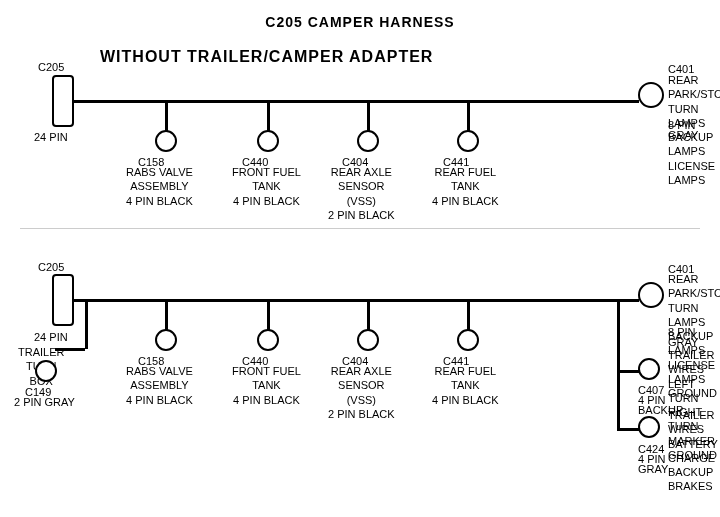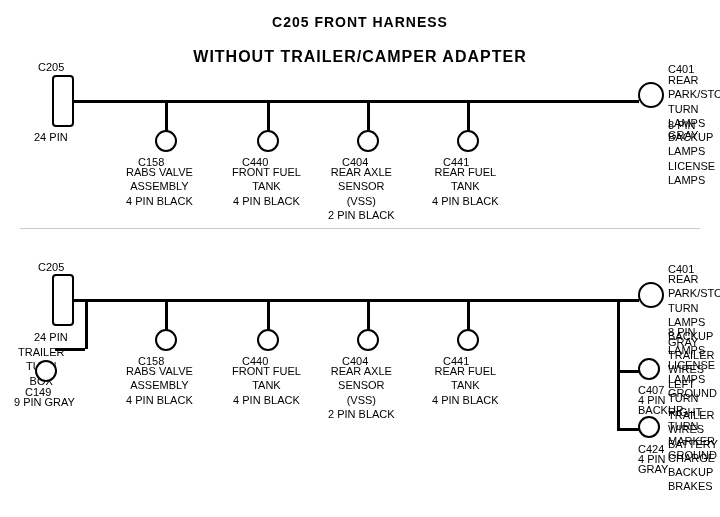--- a/index.html
+++ b/index.html
@@ -24,21 +24,20 @@
     .diagram-container {
       position: relative;
       width: 720px;
       height: 500px;
     }
 
     
     .section-label {
       font-size: 16px;
       font-weight: bold;
-      text-align: center;
       letter-spacing: 1px;
     }
 
     
     .connector {
       position: absolute;
       border-radius: 50%;
       border: 2px solid #000;
       background: #fff;
     }
@@ -75,21 +74,21 @@
 
     .label-left {
       text-align: left;
     }
   </style>
 </head>
 <body>
 
 <div class="diagram-container">
 
-  <div class="page-title" style="position:absolute; top:6px; left:0; width:720px;">C205 FRONT HARNESS</div>
+  <div class="page-title" style="position:absolute; top:6px; left:0; width:720px;">C205 CAMPER HARNESS</div>
 
   <div class="section-label" style="position:absolute; top:48px; left:100px; width:520px;">WITHOUT TRAILER/CAMPER ADAPTER</div>
 
   <div class="rect-connector" style="left:52px; top:75px; width:22px; height:52px;"></div>
   <div class="label" style="left:38px; top:60px;">C205</div>
   <div class="label" style="left:34px; top:130px;">24 PIN</div>
 
   <div class="h-line" style="left:74px; top:100px; width:565px;"></div>
 
   <div class="connector" style="left:638px; top:82px; width:26px; height:26px;"></div>
@@ -140,21 +139,21 @@
   <div class="h-line" style="left:74px; top:299px; width:565px;"></div>
 
   <div class="label" style="left:18px; top:345px; white-space:pre-line;">TRAILER
 TURN
 BOX</div>
 
   <div class="v-line" style="left:85px; top:299px; height:50px;"></div>
   <div class="h-line" style="left:55px; top:348px; width:30px;"></div>
   <div class="connector" style="left:35px; top:360px; width:22px; height:22px;"></div>
   <div class="label" style="left:25px; top:385px;">C149</div>
-  <div class="label" style="left:14px; top:395px;">9 PIN GRAY</div>
+  <div class="label" style="left:14px; top:395px;">2 PIN GRAY</div>
 
   <div class="connector" style="left:638px; top:282px; width:26px; height:26px;"></div>
   <div class="label label-left" style="left:668px; top:262px;">C401</div>
   <div class="label label-left" style="left:668px; top:272px; white-space:pre-line;">REAR PARK/STOP
 TURN LAMPS
 BACKUP LAMPS
 LICENSE LAMPS
 GROUND</div>
 
   <div class="label label-left" style="left:668px; top:325px;">8 PIN</div>

